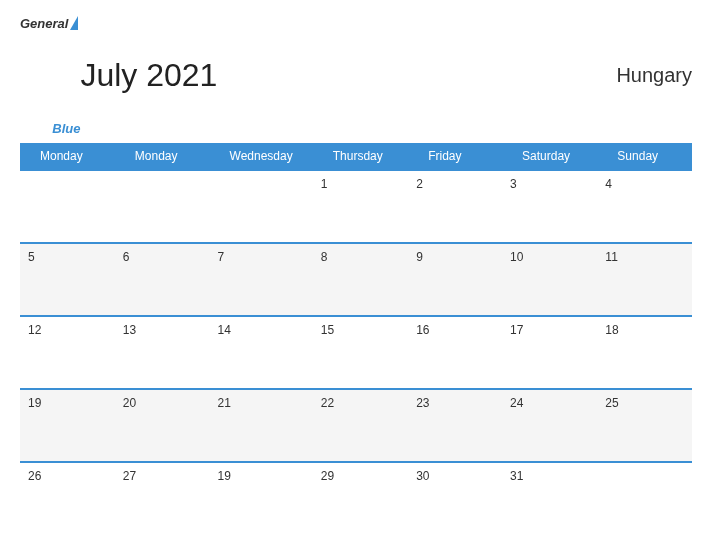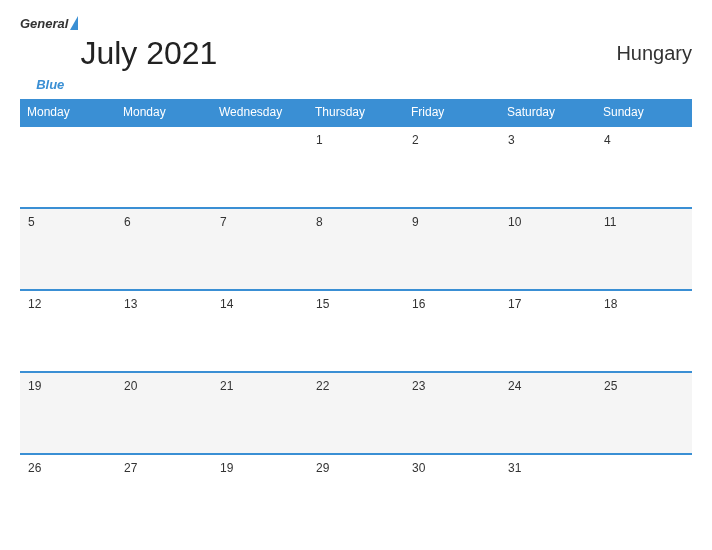--- a/index.html
+++ b/index.html
@@ -41,22 +41,23 @@
       font-size: 13px;
       font-weight: bold;
       color: #3a8fd4;
       font-style: italic;
       margin-top: 48px;
     }
 
     .logo-wrapper {
       display: flex;
       flex-direction: column;
-      align-items: center;
+      align-items: flex-end;
       line-height: 1;
+      gap: 44px;
     }
 
     .logo-top-row {
       display: flex;
       align-items: center;
     }
 
     .title {
       font-size: 32px;
       font-weight: normal;
@@ -78,21 +79,21 @@
     }
 
     .calendar thead tr {
       background-color: #3a8fd4;
     }
 
     .calendar thead th {
       color: #fff;
       font-size: 12px;
       font-weight: normal;
-      padding: 6px 7px;
+      padding: 6px 20px;
       text-align: left;
       border: none;
     }
 
     .calendar tbody tr {
       border-top: 2px solid #3a8fd4;
     }
 
     .calendar tbody td {
       vertical-align: top;

